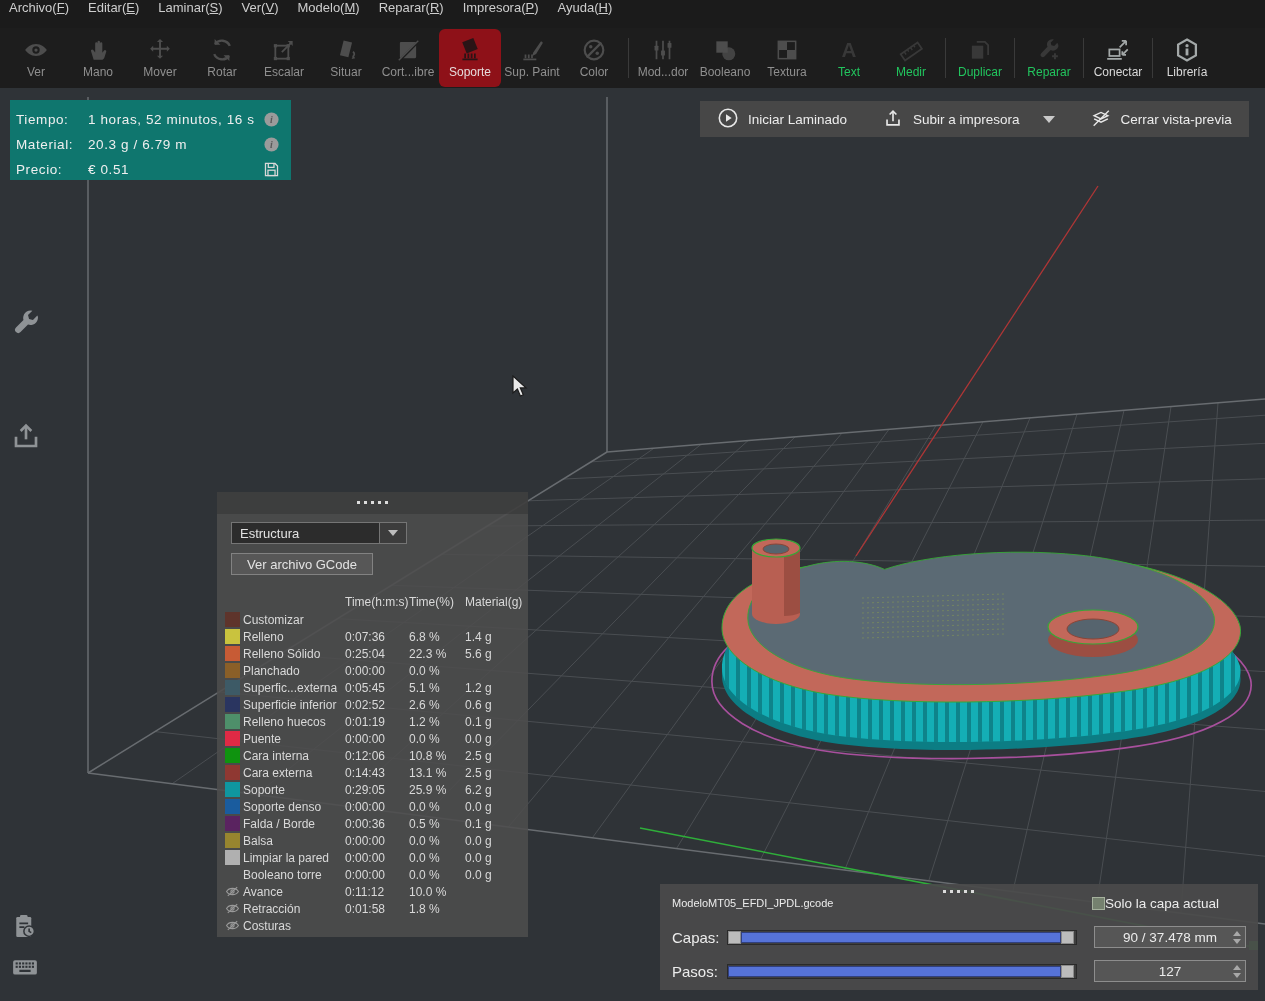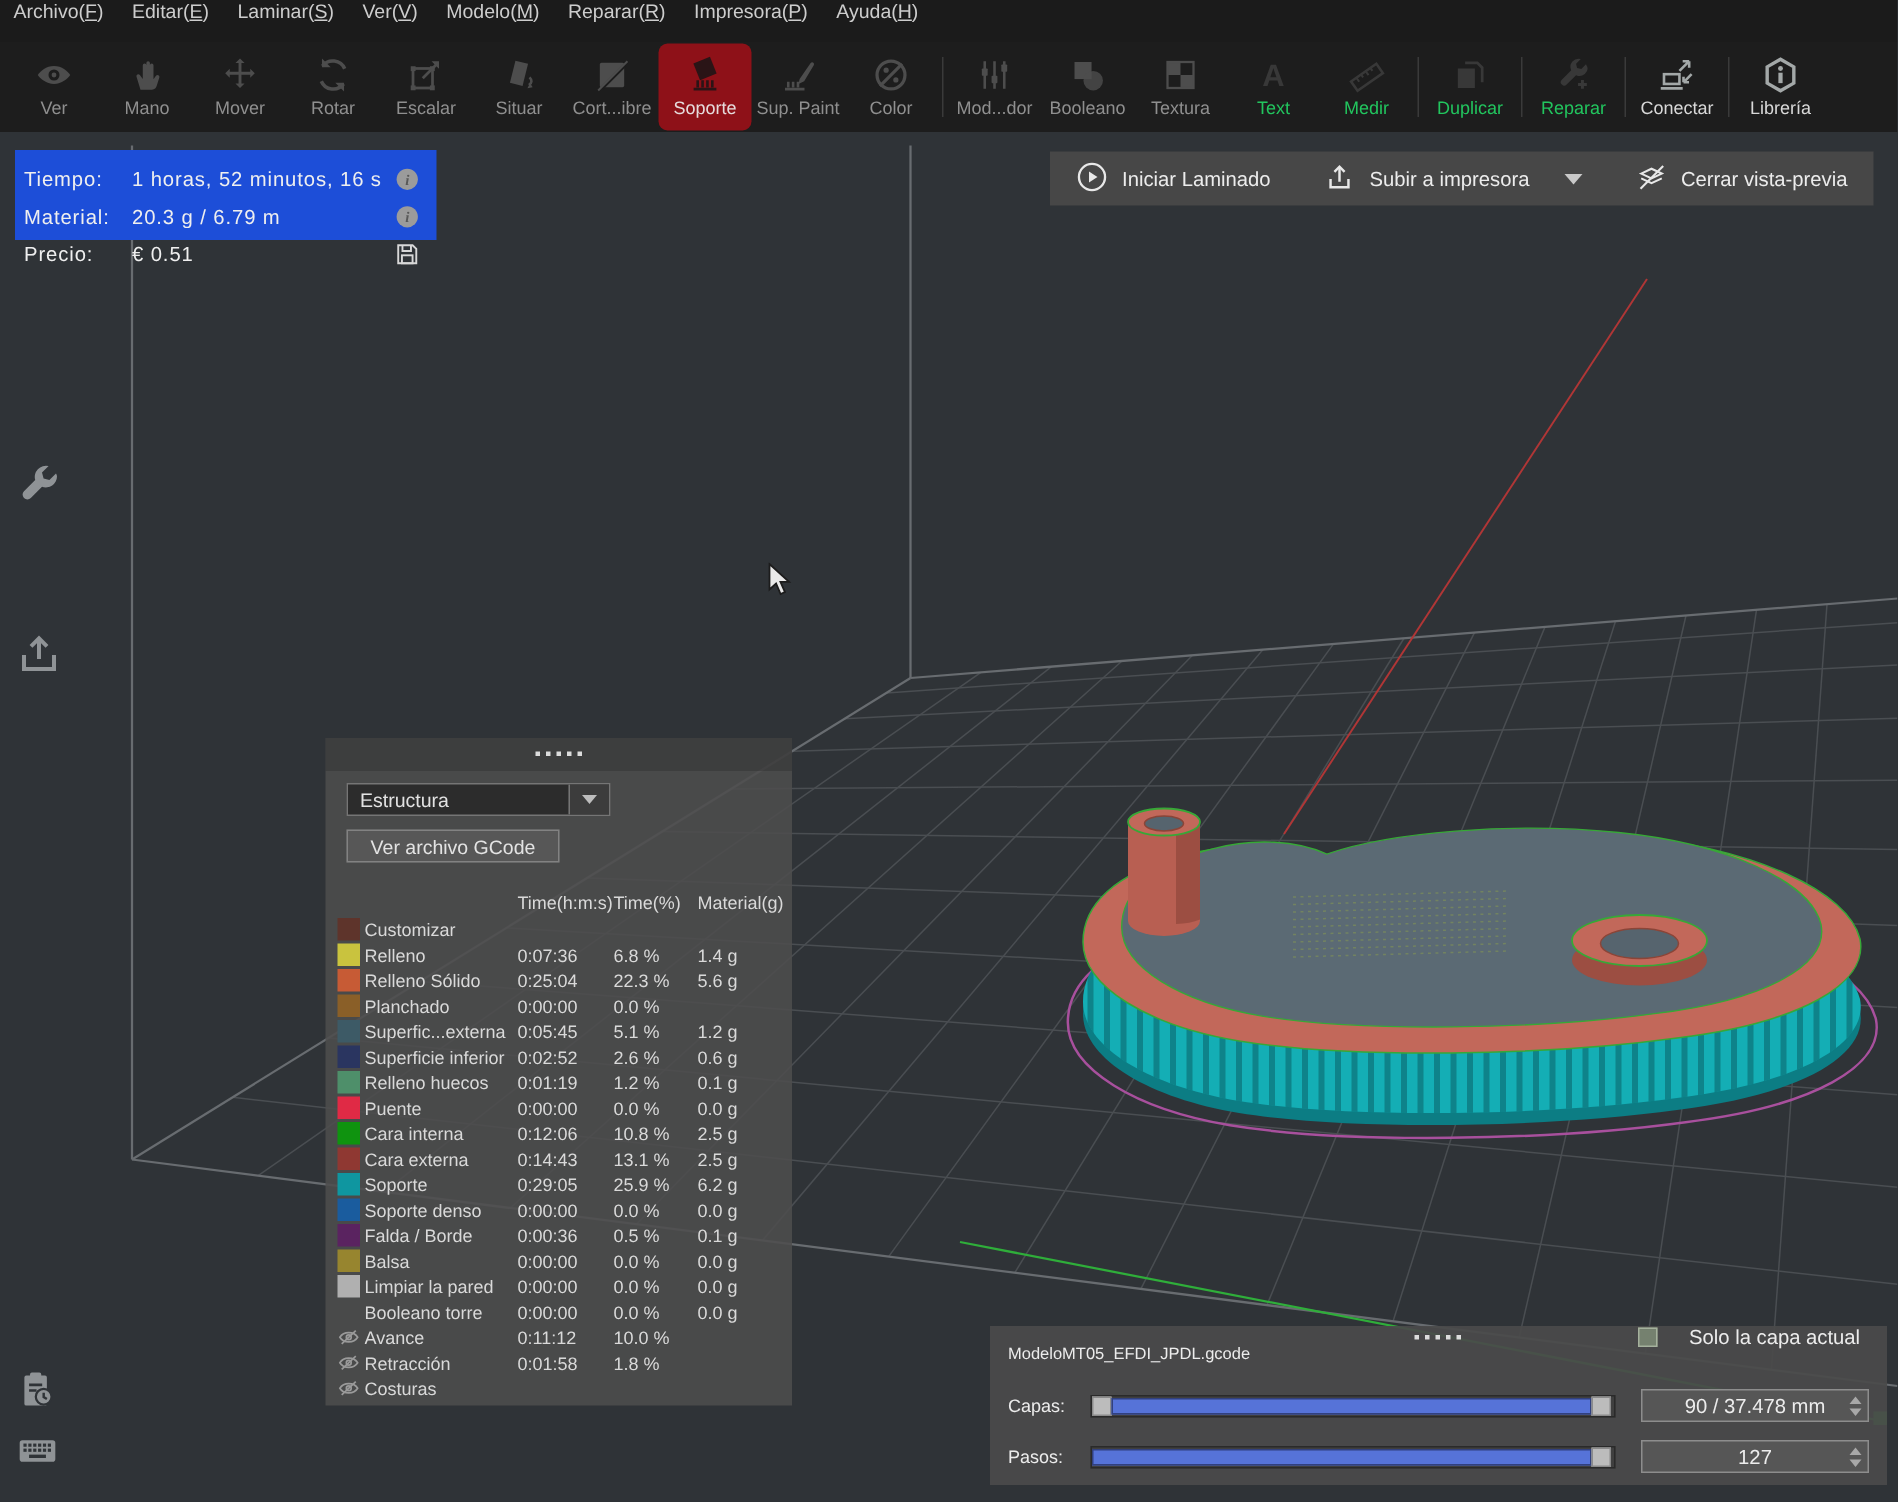--- a/index.html
+++ b/index.html
@@ -16,21 +16,21 @@
   .tool{width:62px;display:flex;flex-direction:column;align-items:center;justify-content:center;
         gap:2px;color:#4d4d4d;flex:0 0 auto}
   .tool svg{display:block}
   .tool .lbl{font-size:12px;color:#8f8f8f;white-space:nowrap}
   .tool.dim{color:#383838}.tool.dim .lbl{color:#22c55e}
   .tool.bright{color:#a3a8a8}.tool.bright .lbl{color:#d8d8d8}
   .tool.active{background:#8e1118;color:#2a1416;border-radius:6px;margin:1px 0}
   .tool.active .lbl{color:#e6dcdc}
   .vsep{width:1px;background:#3a3a3a;margin:10px 3px;flex:0 0 auto}
   
-  .stats{position:absolute;left:10px;top:100px;width:281px;height:60px;background:#1d4ed8;
+  .stats{position:absolute;left:10px;top:100px;width:281px;height:80px;background:#0f766e;
          box-sizing:border-box;padding:7px 8px 0 6px;z-index:5}
   .srow{display:grid;grid-template-columns:72px 1fr 20px;align-items:center;height:25px}
   .slab,.sval{font-size:13.5px;color:#efefef;letter-spacing:.6px;white-space:nowrap}
   .sval{overflow:hidden}
   .sic{width:17px;height:17px}
   
   .actions{position:absolute;left:700px;top:101px;height:36px;background:#474747;display:flex;
            align-items:center;z-index:5}
   .abtn{display:flex;align-items:center;gap:9px;padding:0 17px;font-size:13.5px;color:#ececec;
         white-space:nowrap}
@@ -59,25 +59,25 @@
          padding-left:8px;height:17px;font-size:12px;color:#d9d9d9}
   .thead{position:absolute;left:0;top:101px;width:100%}
   .trows{position:absolute;left:0;top:119px;width:100%}
   .sw{width:15px;height:15px}
   .eyeoff{width:15px;height:15px;color:#9a9a9a}
   .cellname{white-space:nowrap;overflow:hidden}
   
   .bpanel{position:absolute;left:660px;top:884px;width:598px;height:106px;
           background:rgba(74,74,74,.93);z-index:5}
   .fname{position:absolute;left:12px;top:13px;font-size:11px;color:#ececec}
-  .chkgrp{position:absolute;left:432px;top:0;display:flex;align-items:center;gap:21px}
+  .chkgrp{position:absolute;left:432px;top:12px;display:flex;align-items:center;gap:0}
   .chk{width:13px;height:13px;background:#75816f;border:1px solid #a5b19d;box-sizing:border-box}
   .chklab{font-size:13.5px;color:#ececec;white-space:nowrap}
   .brow{position:absolute;left:12px;height:22px;display:flex;align-items:center}
-  .blab{width:55px;font-size:12px;color:#ececec}
+  .blab{width:55px;font-size:15px;color:#ececec}
   .slider{position:relative;width:350px;height:15px;background:#3f3f3f;border:1px solid #2a2a2a;
           box-sizing:border-box;margin-right:17px}
   .sfill{position:absolute;top:1px;bottom:1px;background:#5673d8;border:1px solid #31407e;box-sizing:border-box}
   .shandle{position:absolute;top:0;bottom:0;width:13px;background:#bcbcbc;border:1px solid #8b8b8b;box-sizing:border-box}
   .spin{position:relative;width:152px;height:22px;background:#565656;border:1px solid #8d8d8d;
         box-sizing:border-box;display:flex;align-items:center;justify-content:center;
         font-size:13.5px;color:#ececec}
   .sarr{position:absolute;right:2px;width:13px;height:8px;display:flex;align-items:center;justify-content:center}
   .sarr.up{top:2px}.sarr.dn{bottom:2px}
   .sarr i{width:0;height:0;border-left:4px solid transparent;border-right:4px solid transparent}

